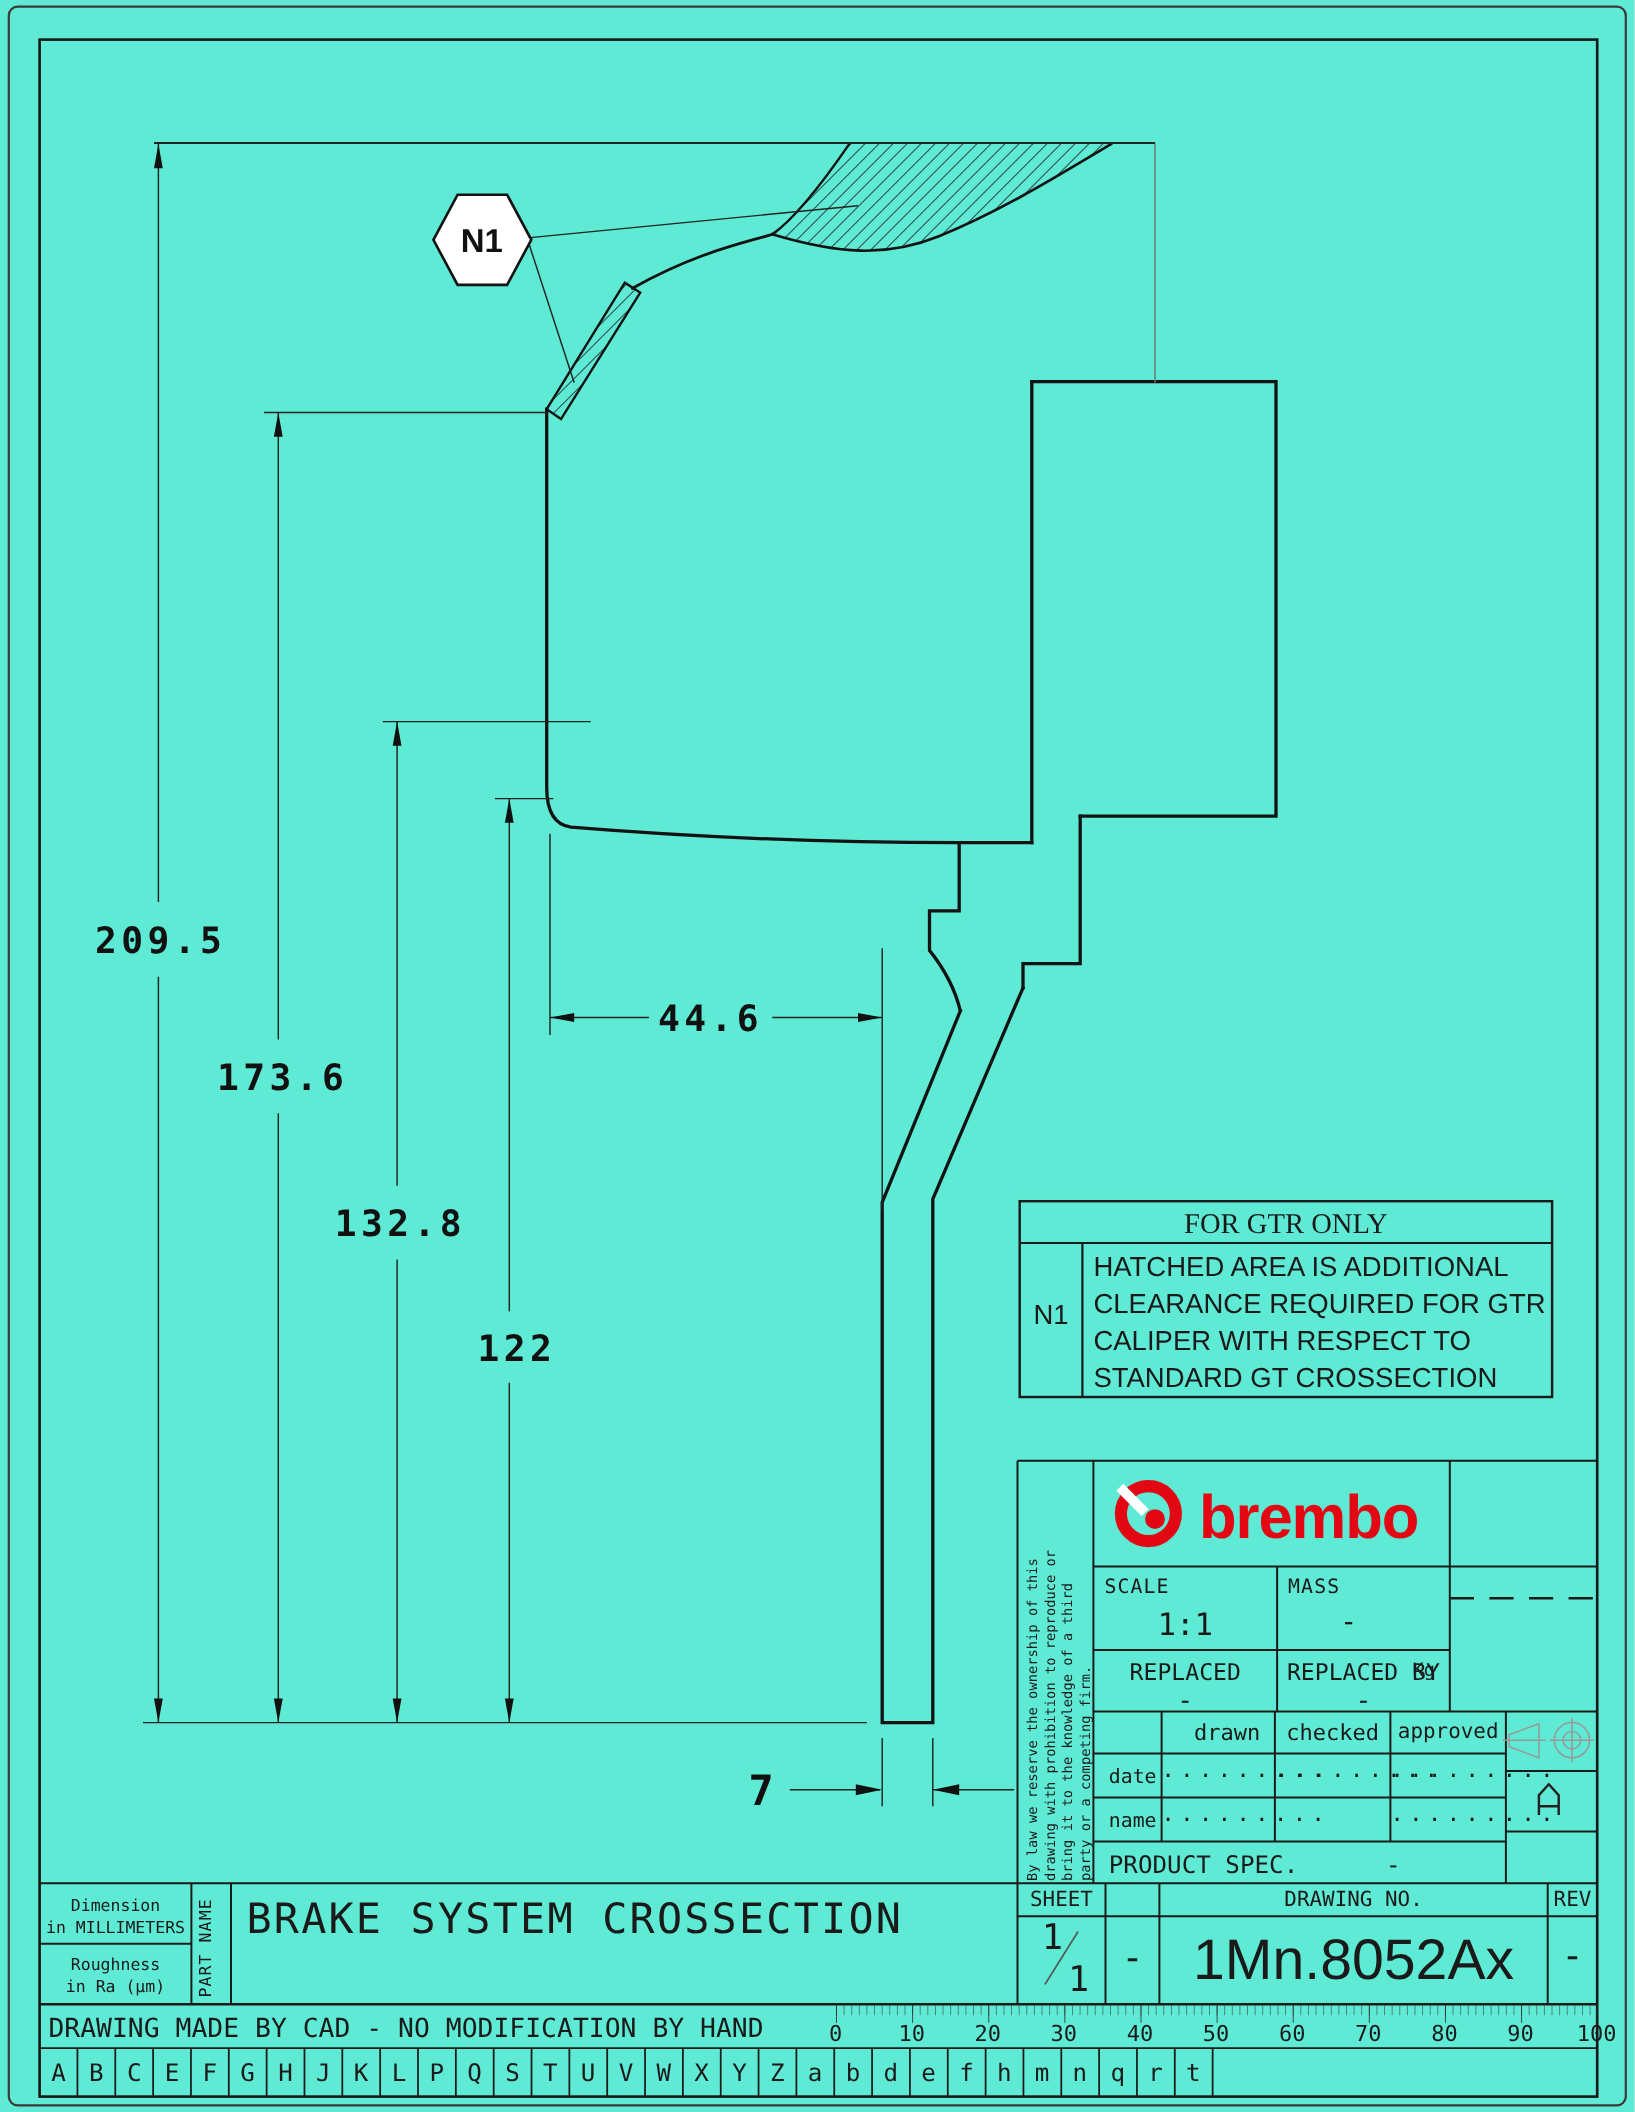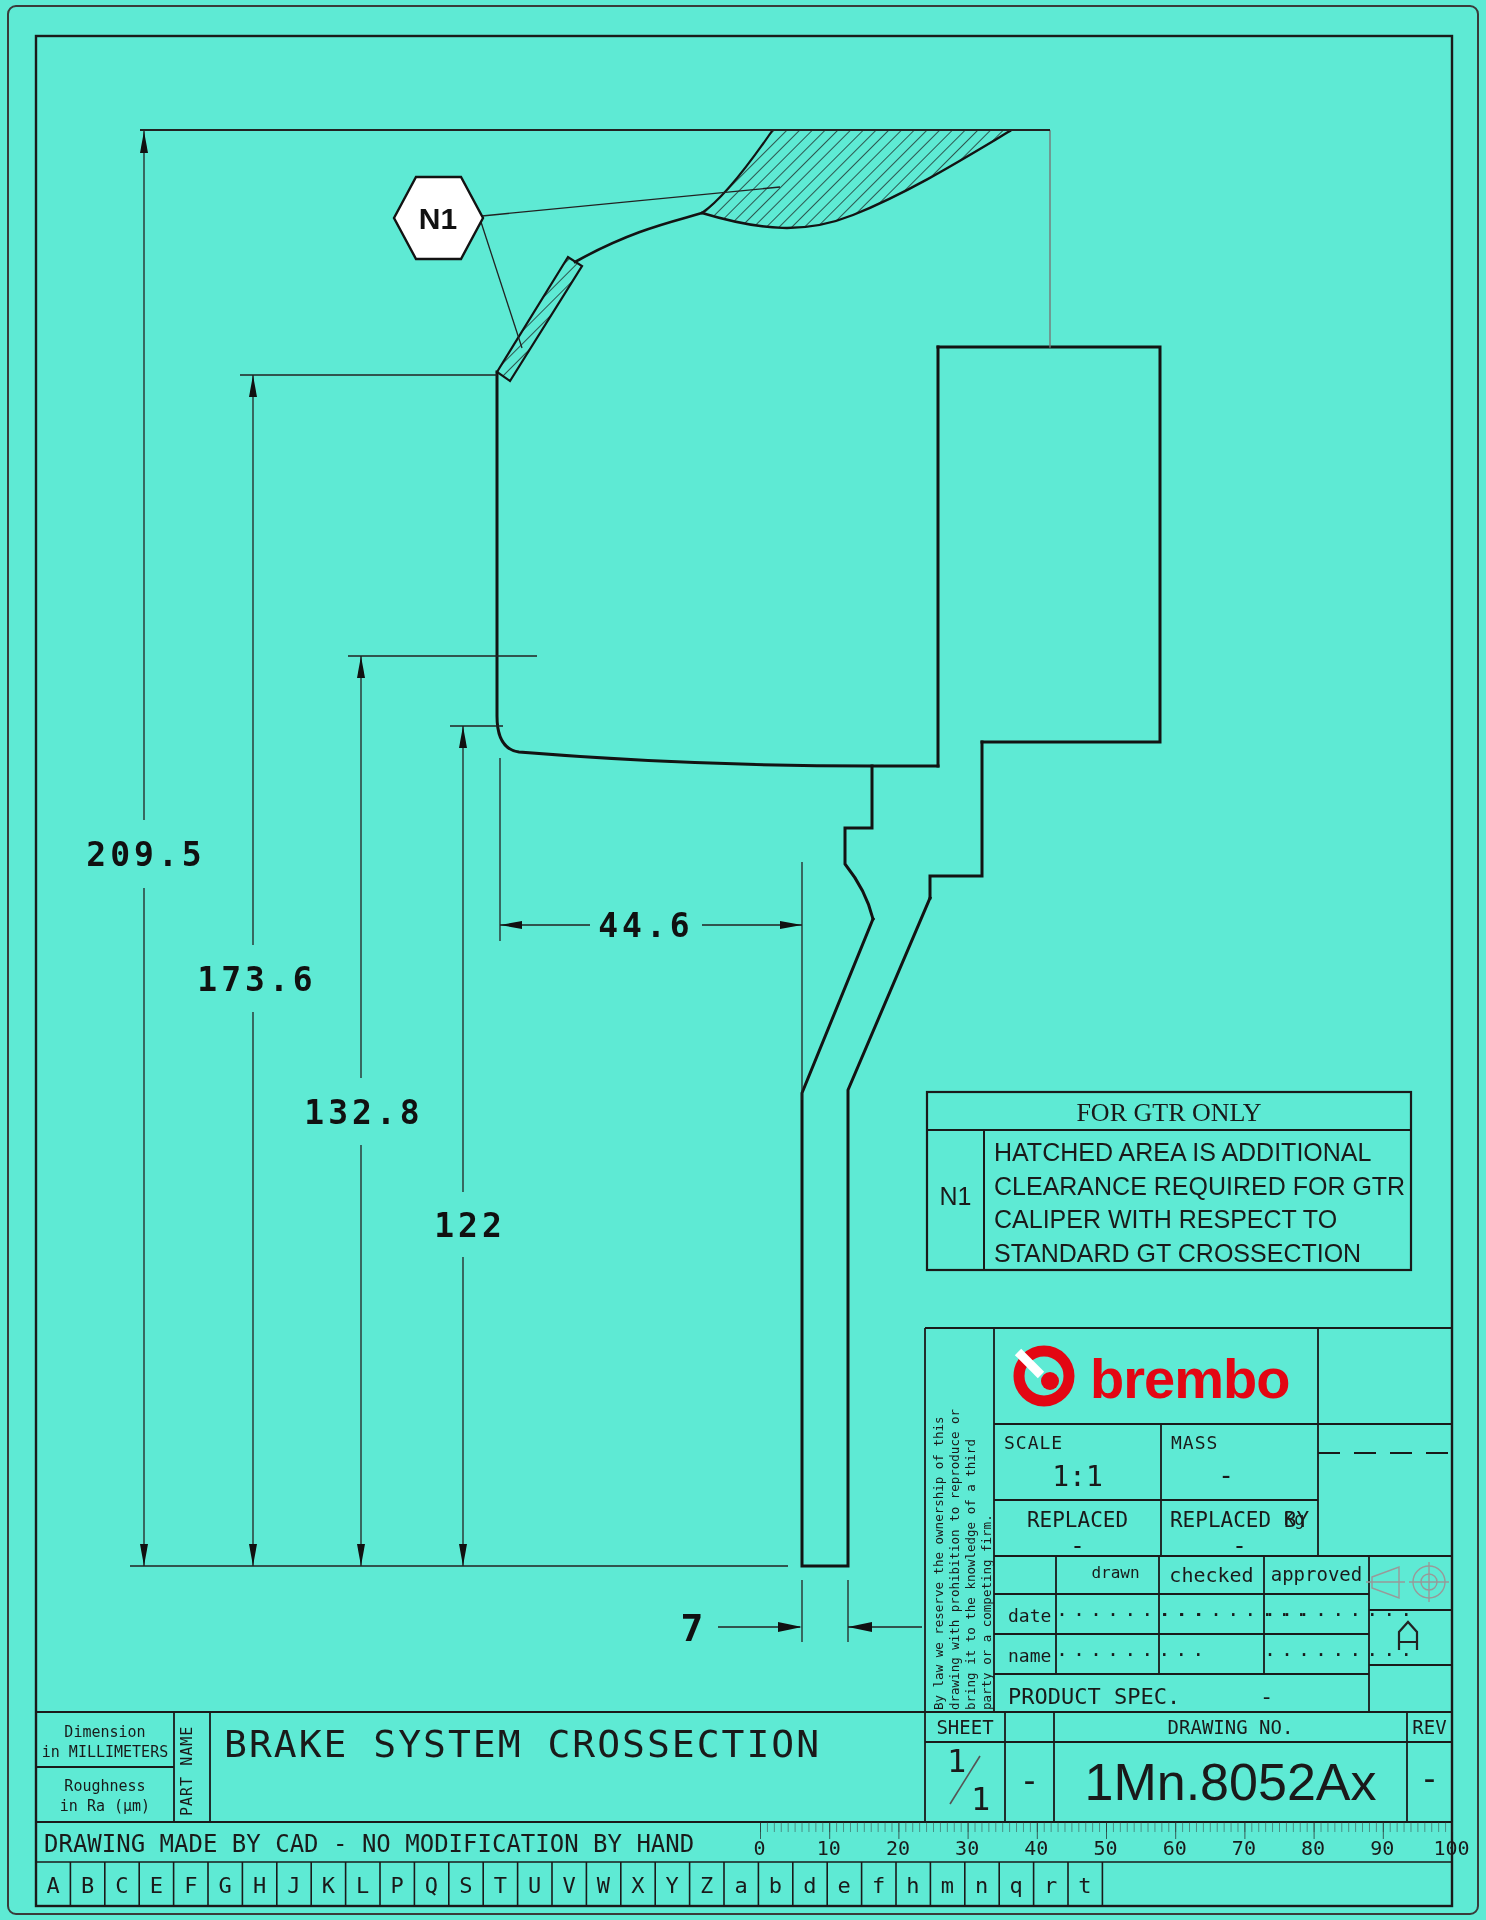--- a/index.html
+++ b/index.html
@@ -259,21 +259,21 @@
   <div class="abs" style="left:994px;top:1460px;width:167px;font-size:28px;text-align:center;">1:1</div>
   <div class="abs lbl" style="left:1171px;top:1432px;">MASS</div>
   <div class="abs" style="left:1161px;top:1460px;width:130px;font-size:26px;text-align:center;">-</div>
   <div class="abs" style="left:1284px;top:1509px;font-size:17px;">Kg</div>
 
   <div class="abs ctext" style="left:994px;top:1508px;width:167px;font-size:21px;">REPLACED</div>
   <div class="abs ctext" style="left:994px;top:1532px;width:167px;font-size:24px;">-</div>
   <div class="abs ctext" style="left:1161px;top:1508px;width:157px;font-size:21px;">REPLACED BY</div>
   <div class="abs ctext" style="left:1161px;top:1532px;width:157px;font-size:24px;">-</div>
 
-  <div class="abs ctext" style="left:1056px;top:1563px;width:119px;font-size:16px;">drawn</div>
+  <div class="abs ctext" style="left:1056px;top:1563px;width:119px;font-size:20px;">drawn</div>
   <div class="abs ctext" style="left:1159px;top:1563px;width:105px;font-size:20px;">checked</div>
   <div class="abs ctext" style="left:1264px;top:1563px;width:105px;font-size:19px;">approved</div>
 
   <div class="abs" style="left:1008px;top:1605px;font-size:18px;">date</div>
   <div class="abs ctext dots" style="left:1056px;top:1602px;width:103px;">·········</div>
   <div class="abs ctext dots" style="left:1159px;top:1602px;width:105px;">·········</div>
   <div class="abs ctext dots" style="left:1264px;top:1602px;width:105px;">·········</div>
 
   <div class="abs" style="left:1008px;top:1645px;font-size:18px;">name</div>
   <div class="abs ctext dots" style="left:1056px;top:1642px;width:103px;">·········</div>

